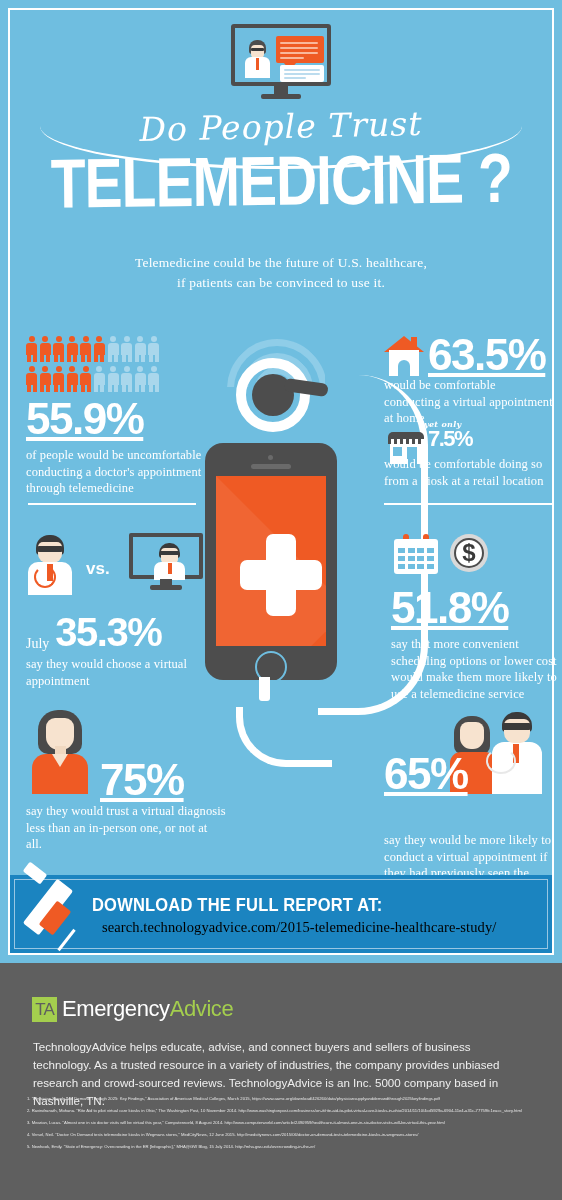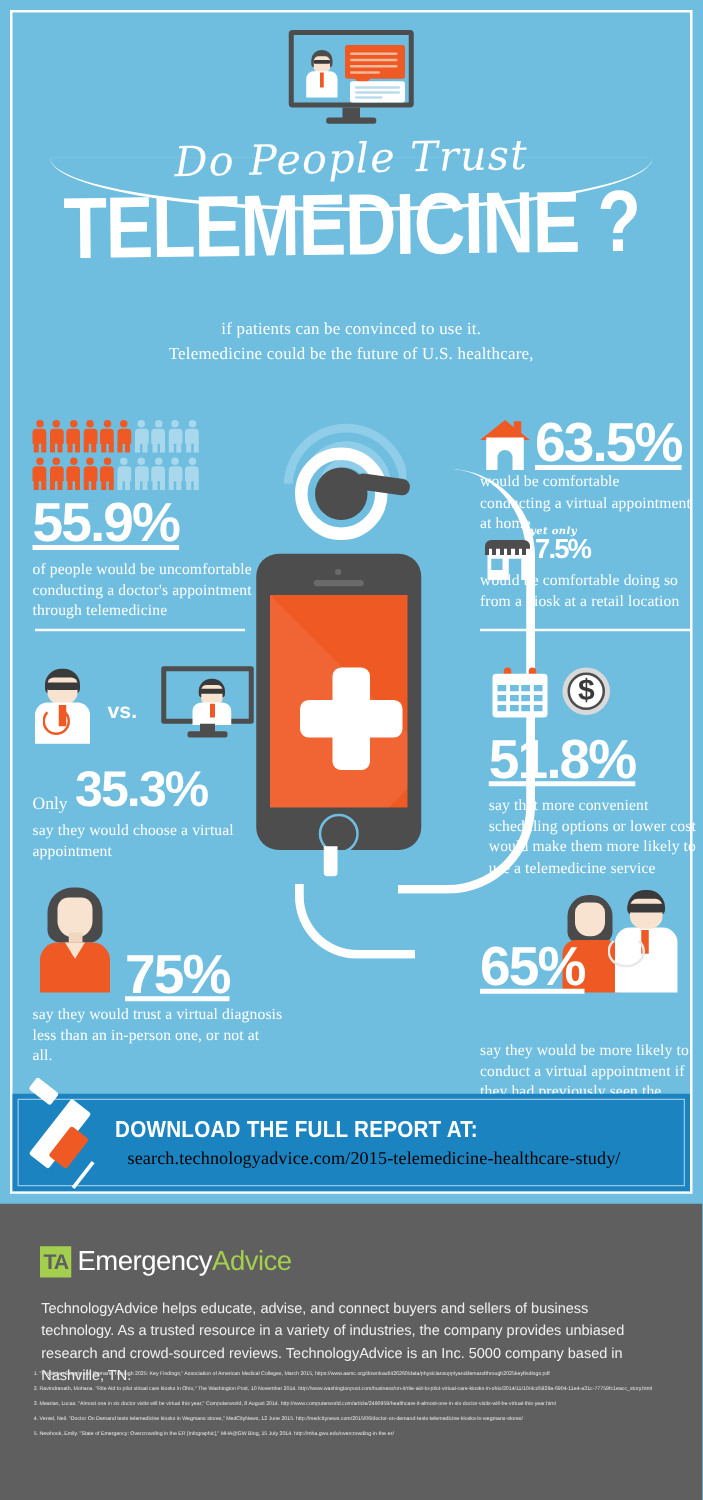--- a/index.html
+++ b/index.html
@@ -194,21 +194,21 @@
   .dl-url{
     position:absolute;left:92px;top:44px;
     font-family:"Liberation Serif",serif;font-size:14.5px;color:#000000;letter-spacing:.1px;
   }
 
   
   .footer{position:absolute;left:0;top:963px;width:562px;height:237px;background:#5f5f5f;}
   .logo{position:absolute;left:32px;top:33px;height:26px;display:flex;align-items:center;}
   .logo-mark{width:25px;height:25px;background:#a4ce4e;position:relative;margin-right:5px;}
   .logo-mark span{position:absolute;left:0;top:0;width:25px;height:25px;
-    font-family:"Liberation Sans",sans-serif;font-weight:700;font-size:17px;color:#5f5f5f;
+    font-family:"Liberation Sans",sans-serif;font-weight:400;font-size:17px;color:#5f5f5f;
     line-height:25px;text-align:center;letter-spacing:-1px;}
   .logo-t1{font-family:"Liberation Sans",sans-serif;font-size:22px;color:#ffffff;letter-spacing:-.4px;}
   .logo-t2{font-family:"Liberation Sans",sans-serif;font-size:22px;color:#a4ce4e;letter-spacing:-.4px;}
   .foot-desc{
     position:absolute;left:33px;top:75px;width:496px;
     font-family:"Liberation Sans",sans-serif;font-size:11.6px;color:#efefef;line-height:1.55;
   }
   .cites{position:absolute;left:27px;top:133px;width:512px;}
   .cite{
     font-family:"Liberation Sans",sans-serif;font-size:4.2px;color:#e8e8e8;
@@ -244,22 +244,22 @@
     <div class="mon-neck"></div>
     <div class="mon-base"></div>
   </div>
 
   <div class="headline">
     <div class="h-sub">Do People Trust</div>
     <div class="h-main">TELEMEDICINE ?</div>
   </div>
   <div class="h-arc"></div>
   <div class="h-deck">
+    <div>Telemedicine could be the future of U.S. healthcare,</div>
     <div>if patients can be convinced to use it.</div>
-    <div>Telemedicine could be the future of U.S. healthcare,</div>
   </div>
 
   <div class="center">
     <div class="wifi">
       <div class="arc a1"></div>
         <div class="arc a2"></div>
         <div class="arc a3"></div>
     </div>
     <div class="tube"></div>
     <div class="tube2"></div>
@@ -455,21 +455,21 @@
         <div class="m2-coat"></div>
         <div class="m2-tie"></div>
       </div>
       <div class="m2-neck"></div>
       <div class="m2-base"></div>
     </div>
   </div>
 
   <div class="stat" style="left:26px;top:612px;width:186px;">
     <div style="display:flex;align-items:flex-end;gap:6px;">
-      <span class="only-lbl">Only</span>
+      <span class="only-lbl">July</span>
       <span class="pct pct-mid">35.3%</span>
     </div>
     <div class="body-txt" style="margin-top:4px;">say they would choose a virtual appointment</div>
   </div>
 
   <div class="cal">
     <div class="cal-pin1"></div>
     <div class="cal-pin2"></div>
     <div class="cal-body"></div>
     <div class="cal-grid">

